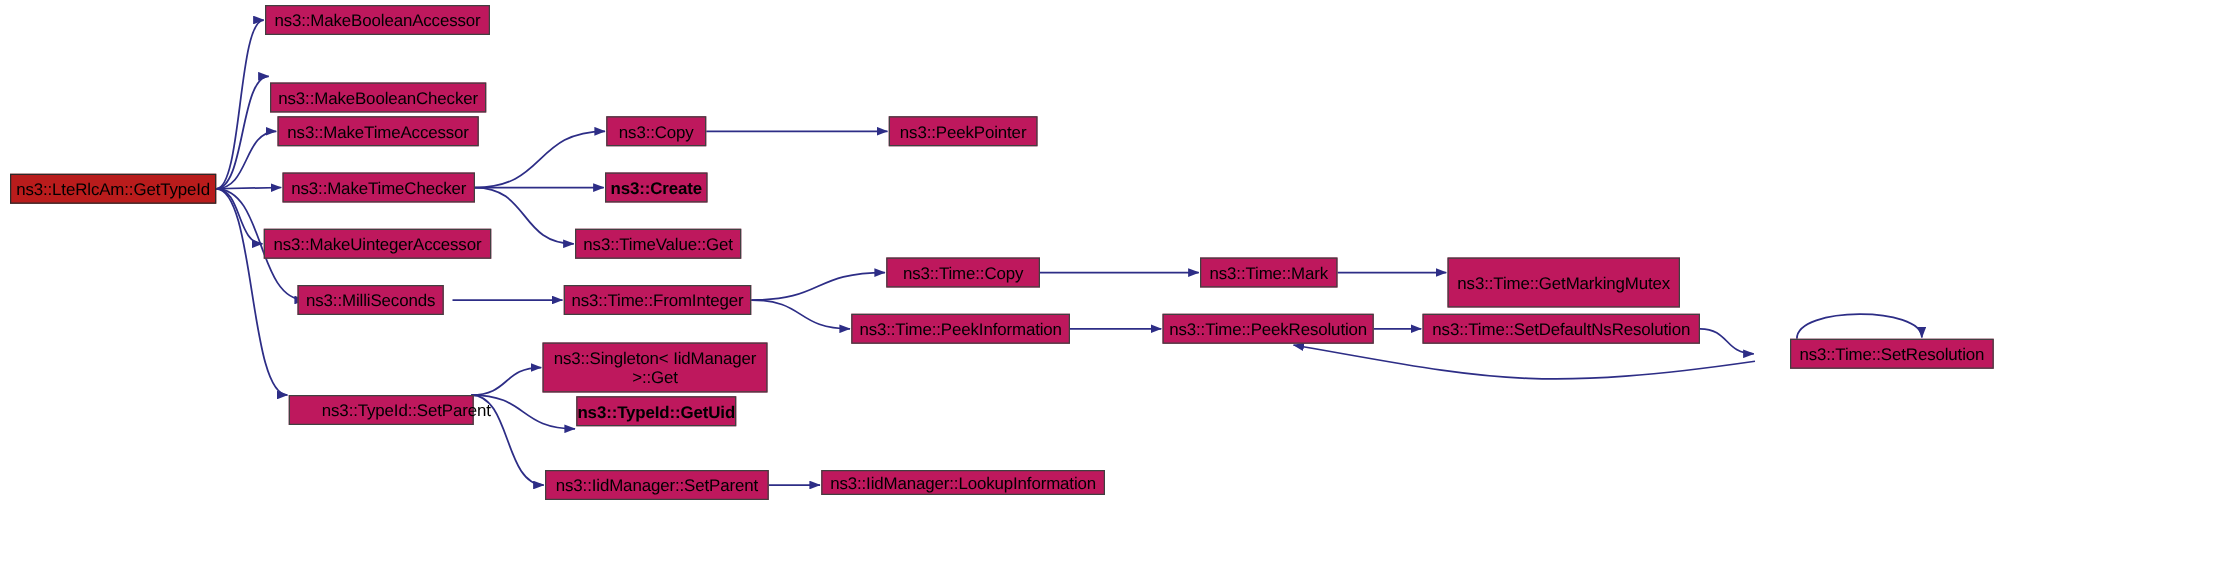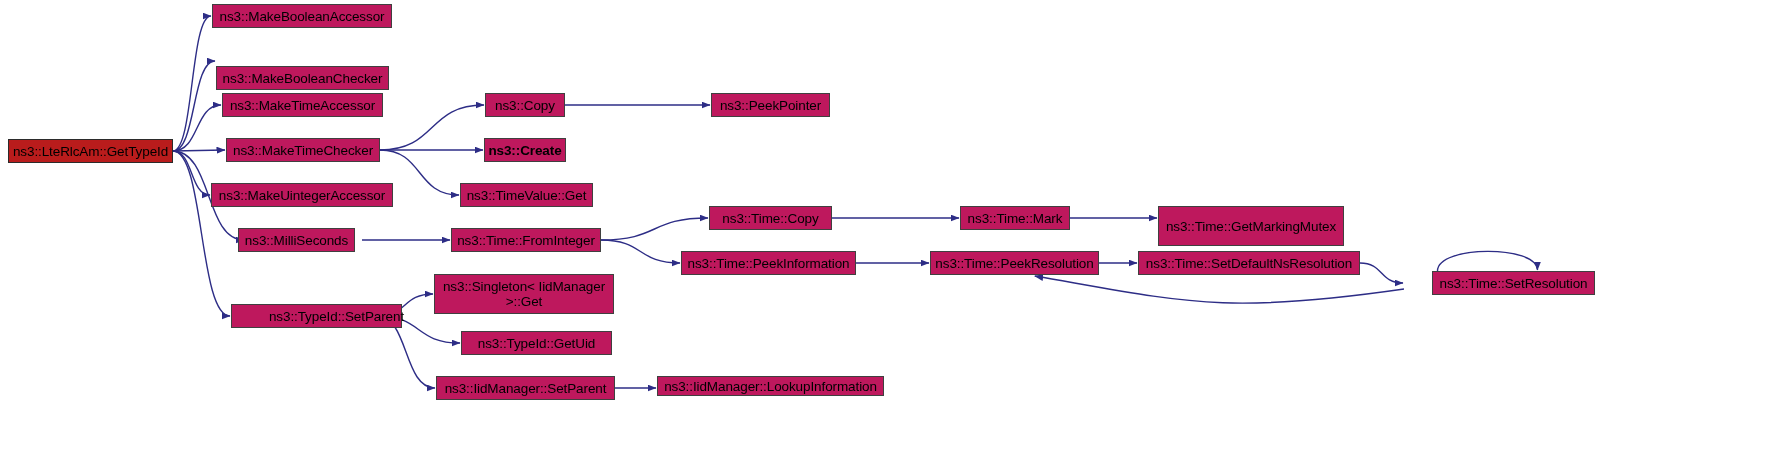--- a/index.html
+++ b/index.html
@@ -91,28 +91,28 @@
       </g>
   </svg>
   <div id="node-layer">
       <div class="node-box root" style="left: 8px; top: 139px; width: 165px; height: 24px;"><span class="node-label">ns3::LteRlcAm::GetTypeId</span></div>
       <div class="node-box" style="left: 212px; top: 4px; width: 180px; height: 24px;"><span class="node-label">ns3::MakeBooleanAccessor</span></div>
       <div class="node-box" style="left: 216px; top: 66px; width: 173px; height: 24px;"><span class="node-label">ns3::MakeBooleanChecker</span></div>
       <div class="node-box" style="left: 222px; top: 93px; width: 161px; height: 24px;"><span class="node-label">ns3::MakeTimeAccessor</span></div>
       <div class="node-box" style="left: 226px; top: 138px; width: 154px; height: 24px;"><span class="node-label">ns3::MakeTimeChecker</span></div>
       <div class="node-box" style="left: 211px; top: 183px; width: 182px; height: 24px;"><span class="node-label">ns3::MakeUintegerAccessor</span></div>
       <div class="node-box" style="left: 238px; top: 228px; width: 117px; height: 24px;"><span class="node-label">ns3::MilliSeconds</span></div>
-      <div class="node-box" style="left: 231px; top: 304px; width: 171px; height: 24px; padding-left: 40px;"><span class="node-label">ns3::TypeId::SetParent</span></div>
+      <div class="node-box" style="left: 231px; top: 316px; width: 148px; height: 24px; padding-left: 40px;"><span class="node-label">ns3::TypeId::SetParent</span></div>
       <div class="node-box" style="left: 485px; top: 93px; width: 80px; height: 24px;"><span class="node-label">ns3::Copy</span></div>
       <div class="node-box" style="left: 484px; top: 138px; width: 82px; height: 24px; font-weight: bold;"><span class="node-label">ns3::Create</span></div>
       <div class="node-box" style="left: 460px; top: 183px; width: 133px; height: 24px;"><span class="node-label">ns3::TimeValue::Get</span></div>
       <div class="node-box" style="left: 451px; top: 228px; width: 150px; height: 24px;"><span class="node-label">ns3::Time::FromInteger</span></div>
       <div class="node-box" style="left: 434px; top: 274px; width: 180px; height: 40px;"><span class="node-label">ns3::Singleton&lt; IidManager
 &gt;::Get</span></div>
-      <div class="node-box" style="left: 461px; top: 331px; width: 151px; height: 24px;"><span class="node-label">ns3::TypeId::GetUid</span></div>
+      <div class="node-box" style="left: 461px; top: 317px; width: 128px; height: 24px; font-weight: bold;"><span class="node-label">ns3::TypeId::GetUid</span></div>
       <div class="node-box" style="left: 436px; top: 376px; width: 179px; height: 24px;"><span class="node-label">ns3::IidManager::SetParent</span></div>
       <div class="node-box" style="left: 711px; top: 93px; width: 119px; height: 24px;"><span class="node-label">ns3::PeekPointer</span></div>
       <div class="node-box" style="left: 709px; top: 206px; width: 123px; height: 24px;"><span class="node-label">ns3::Time::Copy</span></div>
       <div class="node-box" style="left: 681px; top: 251px; width: 175px; height: 24px;"><span class="node-label">ns3::Time::PeekInformation</span></div>
       <div class="node-box" style="left: 657px; top: 376px; width: 227px; height: 20px;"><span class="node-label">ns3::IidManager::LookupInformation</span></div>
       <div class="node-box" style="left: 960px; top: 206px; width: 110px; height: 24px;"><span class="node-label">ns3::Time::Mark</span></div>
       <div class="node-box" style="left: 930px; top: 251px; width: 169px; height: 24px;"><span class="node-label">ns3::Time::PeekResolution</span></div>
       <div class="node-box" style="left: 1158px; top: 206px; width: 186px; height: 40px;"><span class="node-label">ns3::Time::GetMarkingMutex</span></div>
       <div class="node-box" style="left: 1138px; top: 251px; width: 222px; height: 24px;"><span class="node-label">ns3::Time::SetDefaultNsResolution</span></div>
       <div class="node-box" style="left: 1432px; top: 271px; width: 163px; height: 24px;"><span class="node-label">ns3::Time::SetResolution</span></div>

